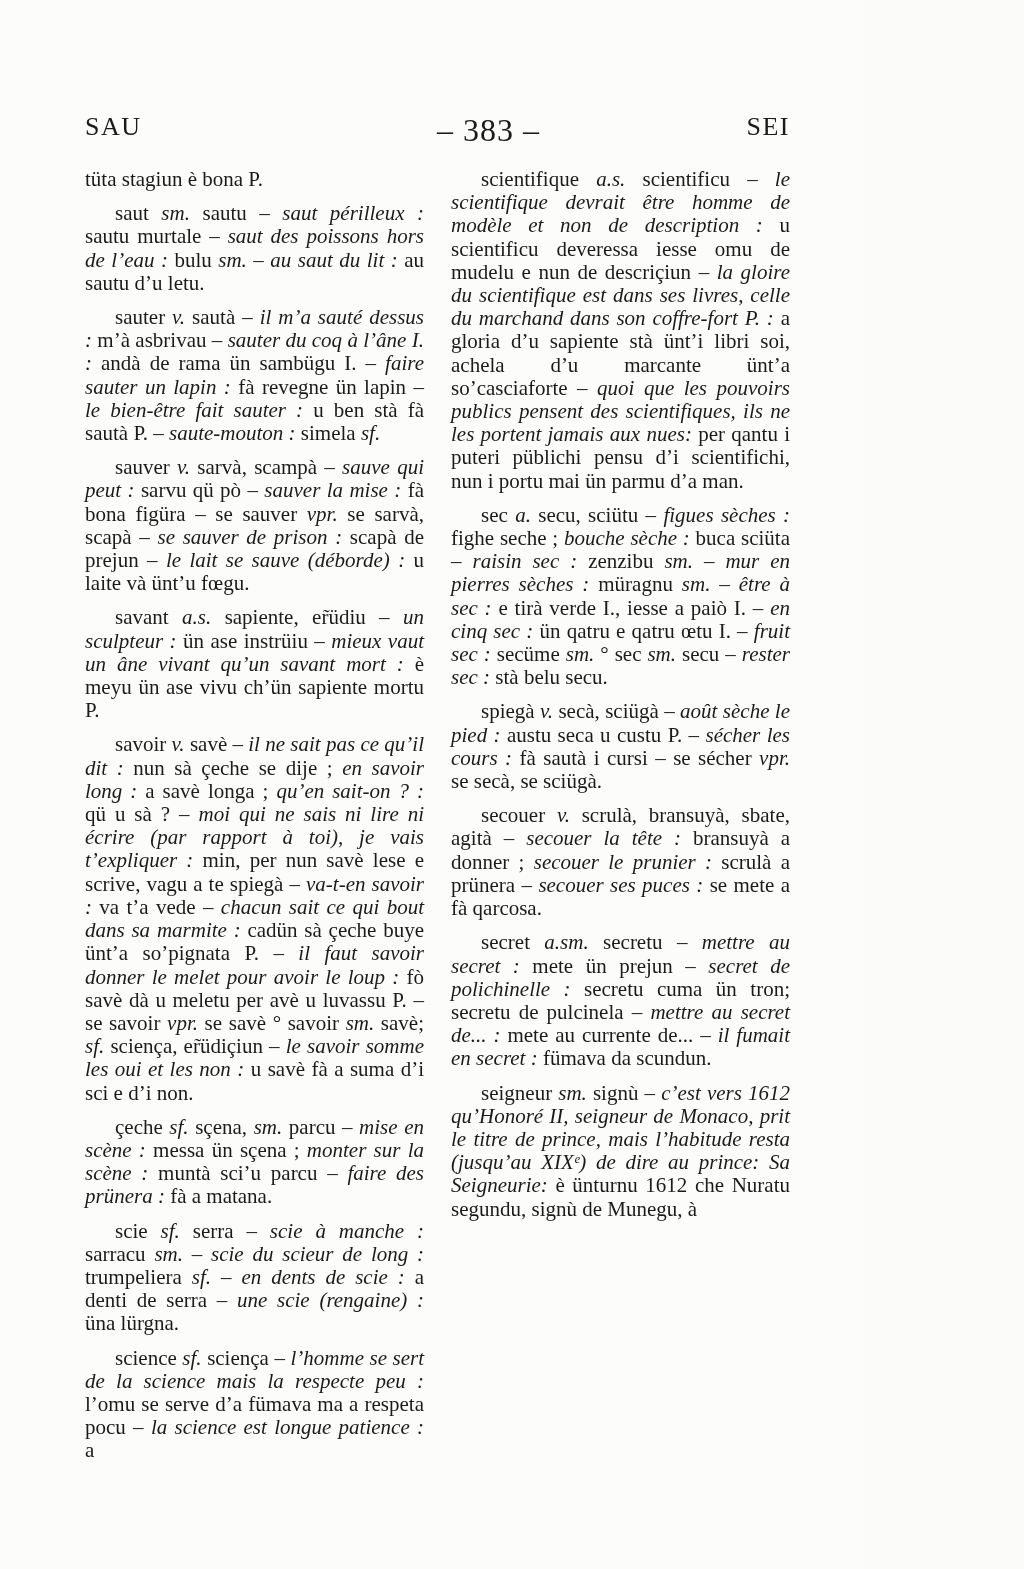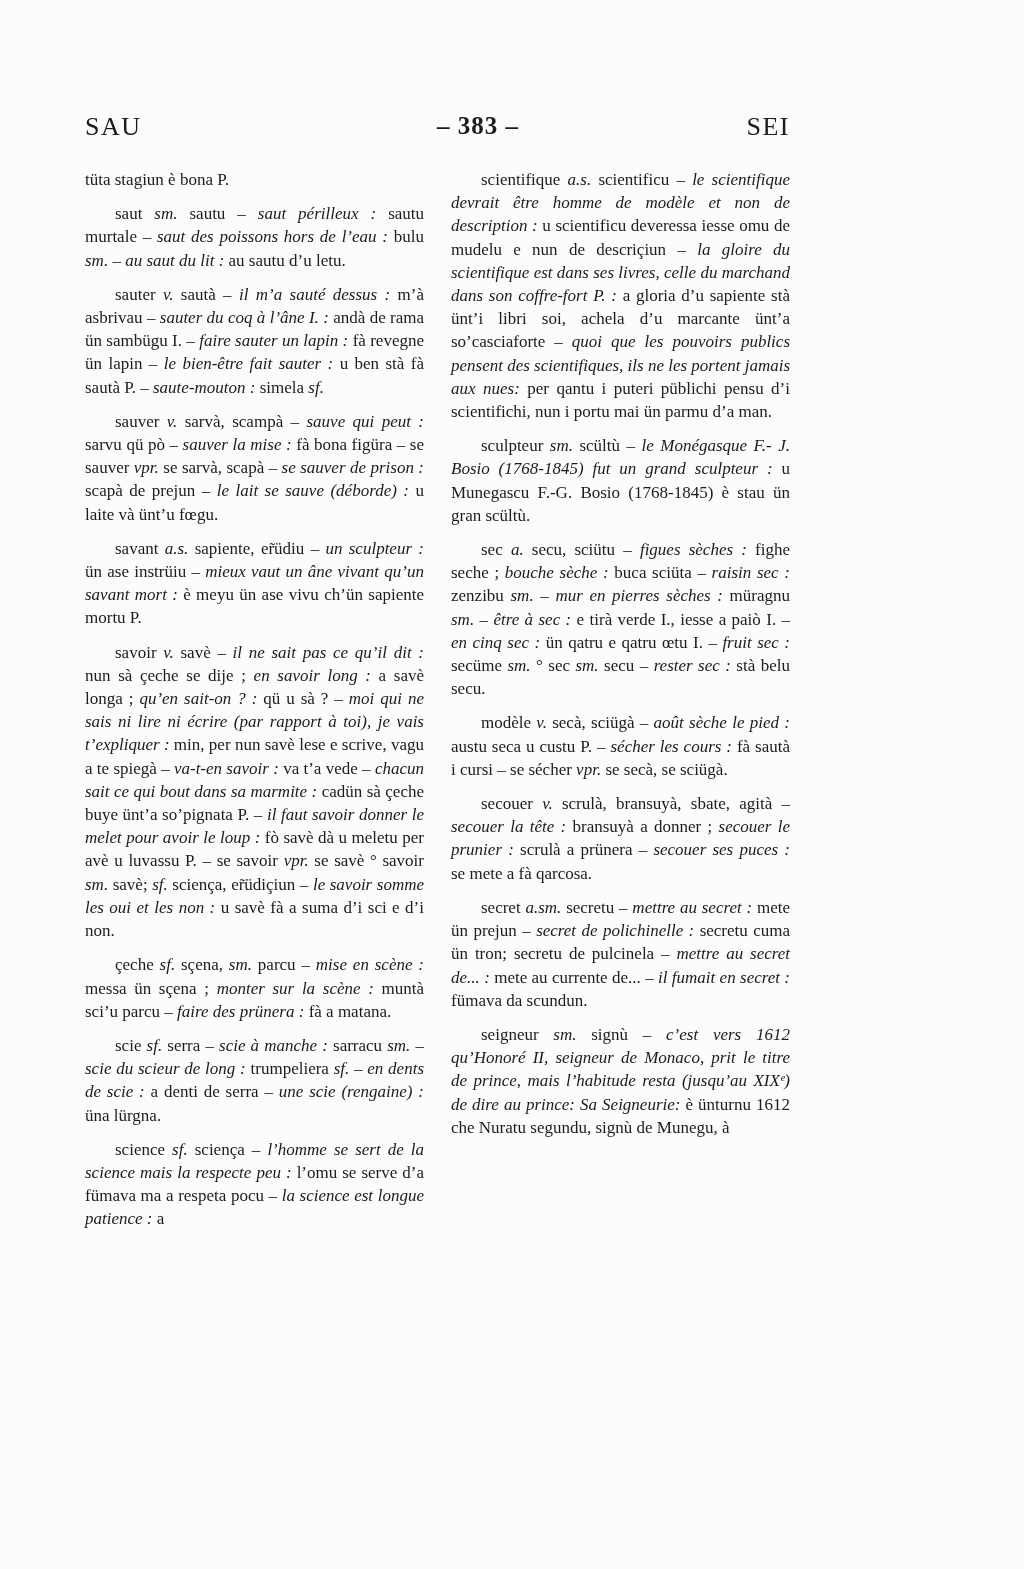--- a/index.html
+++ b/index.html
@@ -20,28 +20,27 @@
     align-items:baseline;
     font-size:26px;
     letter-spacing:1.5px;
     margin-bottom:24px;
     height:32px;
   }
   .page-num{
     position:absolute;
     left:352px;
     top:0;
-    font-size:25px;
+    font-size:32px;
     letter-spacing:1px;
-    font-weight:bold;
   }
   .columns{display:flex;gap:27px;}
   .col{
     width:419px;
-    font-size:17px;
+    font-size:21px;
     line-height:23.2px;
     text-align:justify;
   }
   .entry{margin:11px 0 0 0;text-indent:30px;}
   .entry.cont{text-indent:0;}
   .col .entry:first-child{margin-top:0;}
   .b{font-weight:normal;}
   .i{font-style:italic;}
 </style>
 </head>
@@ -60,21 +59,20 @@
         <p class="entry"><span class="b">sauter </span><span class="i">v. </span><span>sautà – </span><span class="i">il m’a sauté dessus : </span><span>m’à asbrivau – </span><span class="i">sauter du coq à l’âne I. : </span><span>andà de rama ün sambügu I. – </span><span class="i">faire sauter un lapin : </span><span>fà revegne ün lapin – </span><span class="i">le bien-être fait sauter : </span><span>u ben stà fà sautà P. – </span><span class="i">saute-mouton : </span><span>simela </span><span class="i">sf.</span></p>
         <p class="entry"><span class="b">sauver </span><span class="i">v. </span><span>sarvà, scampà – </span><span class="i">sauve qui peut : </span><span>sarvu qü pò – </span><span class="i">sauver la mise : </span><span>fà bona figüra – </span><span class="b">se sauver </span><span class="i">vpr. </span><span>se sarvà, scapà – </span><span class="i">se sauver de prison : </span><span>scapà de prejun – </span><span class="i">le lait se sauve (déborde) : </span><span>u laite và ünt’u fœgu.</span></p>
         <p class="entry"><span class="b">savant </span><span class="i">a.s. </span><span>sapiente, er̃üdiu – </span><span class="i">un sculpteur : </span><span>ün ase instrüiu – </span><span class="i">mieux vaut un âne vivant qu’un savant mort : </span><span>è meyu ün ase vivu ch’ün sapiente mortu P.</span></p>
         <p class="entry"><span class="b">savoir </span><span class="i">v. </span><span>savè – </span><span class="i">il ne sait pas ce qu’il dit : </span><span>nun sà çeche se dije ; </span><span class="i">en savoir long : </span><span>a savè longa ; </span><span class="i">qu’en sait-on ? : </span><span>qü u sà ? – </span><span class="i">moi qui ne sais ni lire ni écrire (par rapport à toi), je vais t’expliquer : </span><span>min, per nun savè lese e scrive, vagu a te spiegà – </span><span class="i">va-t-en savoir : </span><span>va t’a vede – </span><span class="i">chacun sait ce qui bout dans sa marmite : </span><span>cadün sà çeche buye ünt’a so’pignata P. – </span><span class="i">il faut savoir donner le melet pour avoir le loup : </span><span>fò savè dà u meletu per avè u luvassu P. – </span><span class="b">se savoir </span><span class="i">vpr. </span><span>se savè ° </span><span class="b">savoir </span><span class="i">sm. </span><span>savè; </span><span class="i">sf. </span><span>sciença, er̃üdiçiun – </span><span class="i">le savoir somme les oui et les non : </span><span>u savè fà a suma d’i sci e d’i non.</span></p>
         <p class="entry"><span class="b">çeche </span><span class="i">sf. </span><span>sçena, </span><span class="i">sm. </span><span>parcu – </span><span class="i">mise en scène : </span><span>messa ün sçena ; </span><span class="i">monter sur la scène : </span><span>muntà sci’u parcu – </span><span class="i">faire des prünera : </span><span>fà a matana.</span></p>
         <p class="entry"><span class="b">scie </span><span class="i">sf. </span><span>serra – </span><span class="i">scie à manche : </span><span>sarracu </span><span class="i">sm. </span><span>– </span><span class="i">scie du scieur de long : </span><span>trumpeliera </span><span class="i">sf. </span><span>– </span><span class="i">en dents de scie : </span><span>a denti de serra – </span><span class="i">une scie (rengaine) : </span><span>üna lürgna.</span></p>
         <p class="entry"><span class="b">science </span><span class="i">sf. </span><span>sciença – </span><span class="i">l’homme se sert de la science mais la respecte peu : </span><span>l’omu se serve d’a fümava ma a respeta pocu – </span><span class="i">la science est longue patience : </span><span>a</span></p>
       </div>
     <div class="col">
         <p class="entry"><span class="b">scientifique </span><span class="i">a.s. </span><span>scientificu – </span><span class="i">le scientifique devrait être homme de modèle et non de description : </span><span>u scientificu deveressa iesse omu de mudelu e nun de descriçiun – </span><span class="i">la gloire du scientifique est dans ses livres, celle du marchand dans son coffre-fort P. : </span><span>a gloria d’u sapiente stà ünt’i libri soi, achela d’u marcante ünt’a so’casciaforte – </span><span class="i">quoi que les pouvoirs publics pensent des scientifiques, ils ne les portent jamais aux nues: </span><span>per qantu i puteri püblichi pensu d’i scientifichi, nun i portu mai ün parmu d’a man.</span></p>
-        <p class="entry"><span class="b">sculpteur </span><span class="i">sm. </span><span>scültù – </span><span class="i">le Monégasque F.- J. Bosio (1768-1845) fut un grand sculpteur : </span><span>u Munegascu F.-G. Bosio (1768-1845) è stau ün gran scültù.</span></p>
         <p class="entry"><span class="b">sec </span><span class="i">a. </span><span>secu, sciütu – </span><span class="i">figues sèches : </span><span>fighe seche ; </span><span class="i">bouche sèche : </span><span>buca sciüta – </span><span class="i">raisin sec : </span><span>zenzibu </span><span class="i">sm. </span><span>– </span><span class="i">mur en pierres sèches : </span><span>müragnu </span><span class="i">sm. </span><span>– </span><span class="i">être à sec : </span><span>e tirà verde I., iesse a paiò I. – </span><span class="i">en cinq sec : </span><span>ün qatru e qatru œtu I. – </span><span class="i">fruit sec : </span><span>secüme </span><span class="i">sm. </span><span>° </span><span class="b">sec </span><span class="i">sm. </span><span>secu – </span><span class="i">rester sec : </span><span>stà belu secu.</span></p>
-        <p class="entry"><span class="b">modèle </span><span class="i">v. </span><span>secà, sciügà – </span><span class="i">août sèche le pied : </span><span>austu seca u custu P. – </span><span class="i">sécher les cours : </span><span>fà sautà i cursi – </span><span class="b">se sécher </span><span class="i">vpr. </span><span>se secà, se sciügà.</span></p>
+        <p class="entry"><span class="b">spiegà </span><span class="i">v. </span><span>secà, sciügà – </span><span class="i">août sèche le pied : </span><span>austu seca u custu P. – </span><span class="i">sécher les cours : </span><span>fà sautà i cursi – </span><span class="b">se sécher </span><span class="i">vpr. </span><span>se secà, se sciügà.</span></p>
         <p class="entry"><span class="b">secouer </span><span class="i">v. </span><span>scrulà, bransuyà, sbate, agità – </span><span class="i">secouer la tête : </span><span>bransuyà a donner ; </span><span class="i">secouer le prunier : </span><span>scrulà a prünera – </span><span class="i">secouer ses puces : </span><span>se mete a fà qarcosa.</span></p>
         <p class="entry"><span class="b">secret </span><span class="i">a.sm. </span><span>secretu – </span><span class="i">mettre au secret : </span><span>mete ün prejun – </span><span class="i">secret de polichinelle : </span><span>secretu cuma ün tron; secretu de pulcinela – </span><span class="i">mettre au secret de... : </span><span>mete au currente de... – </span><span class="i">il fumait en secret : </span><span>fümava da scundun.</span></p>
         <p class="entry"><span class="b">seigneur </span><span class="i">sm. </span><span>signù – </span><span class="i">c’est vers 1612 qu’Honoré II, seigneur de Monaco, prit le titre de prince, mais l’habitude resta (jusqu’au XIXᵉ) de dire au prince: Sa Seigneurie: </span><span>è ünturnu 1612 che Nuratu segundu, signù de Munegu, à</span></p>
       </div>
   </div>
 </div>
 
 </body></html>

